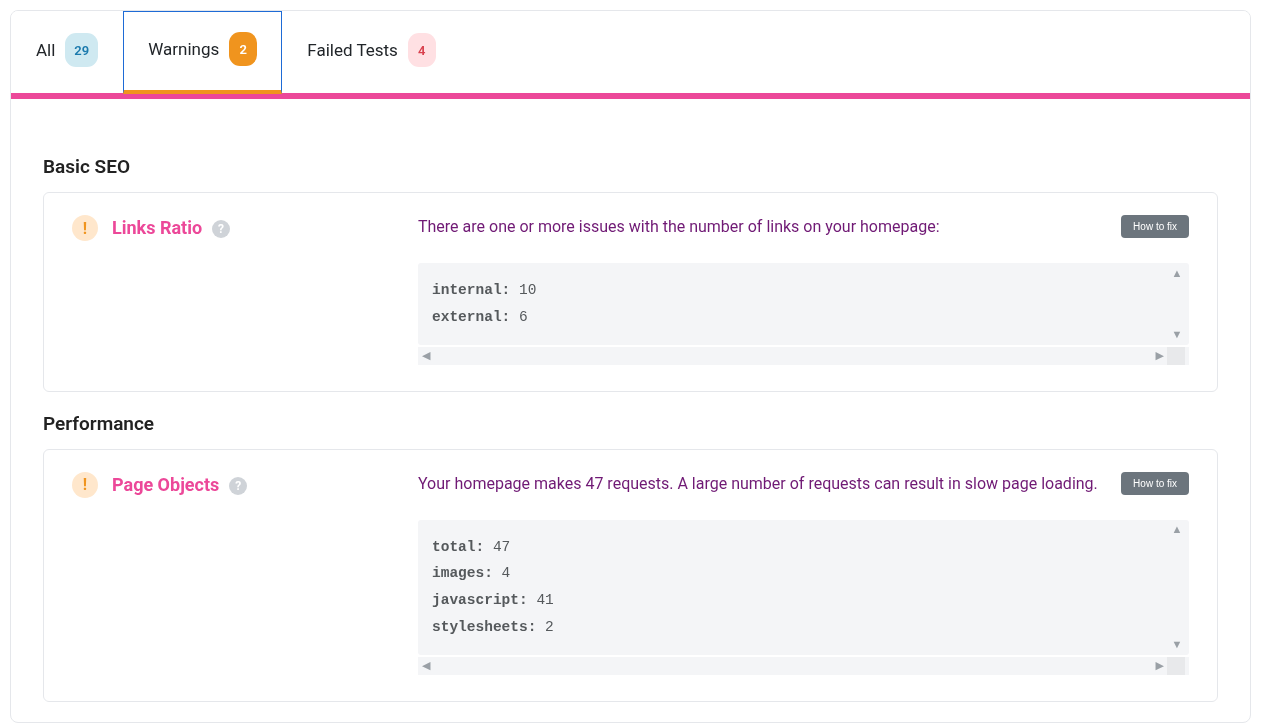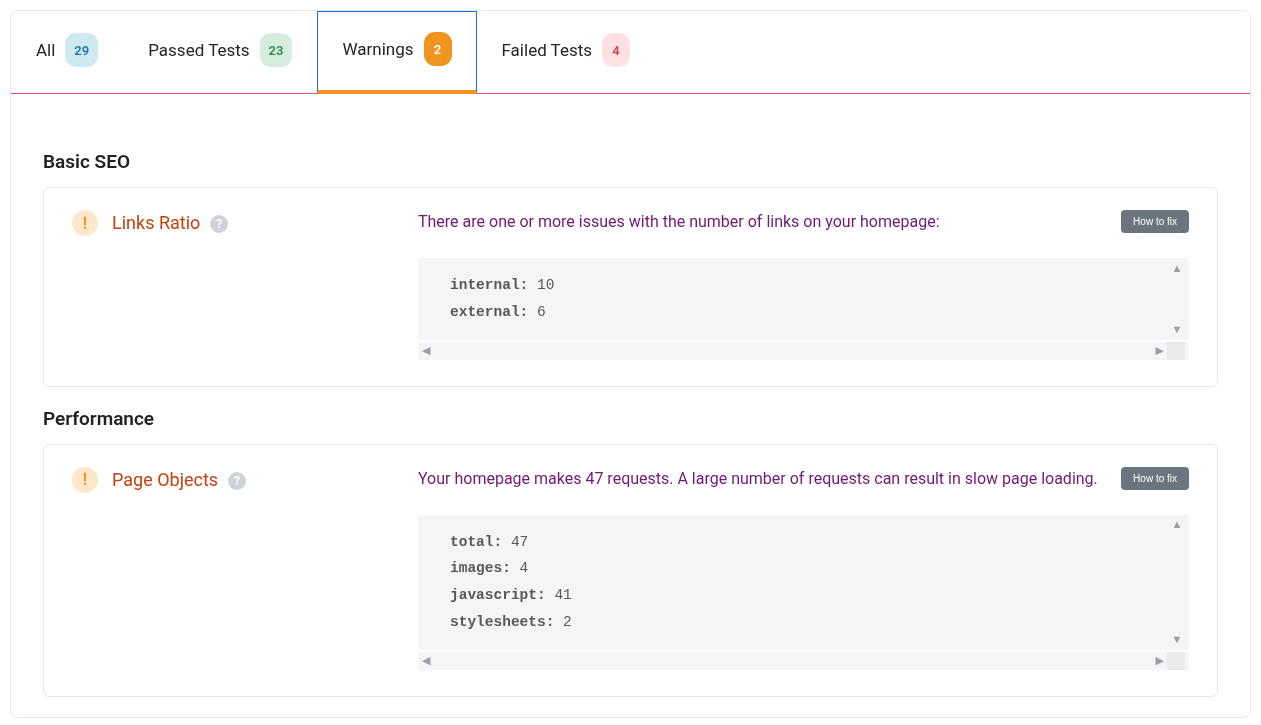--- a/index.html
+++ b/index.html
@@ -11,21 +11,21 @@
     color: #212529;
   }
   .panel {
     border: 1px solid #e5e7eb;
     border-radius: 8px;
     overflow: hidden;
     background: #fff;
   }
   .tabs {
     display: flex;
-    border-bottom: 1px solid #ec4899;
+    border-bottom: 6px solid #ec4899;
     background: #fff;
   }
   .tab {
     padding: 20px 24px 24px 24px;
     display: flex;
     align-items: center;
     gap: 10px;
     font-size: 17px;
     color: #212529;
     cursor: pointer;
@@ -82,22 +82,22 @@
     width: 26px; height: 26px;
     border-radius: 50%;
     background: #ffe7cc;
     color: #f0941e;
     font-weight: 700;
     display: flex; align-items: center; justify-content: center;
     font-size: 16px;
   }
   .card-title {
     font-size: 18px;
-    font-weight: 400;
-    color: #c2410c;
+    font-weight: 700;
+    color: #ec4899;
   }
   .help-icon {
     width: 18px; height: 18px;
     border-radius: 50%;
     background: #cfd3d8;
     color: #fff;
     font-size: 12px;
     font-weight: 700;
     display: inline-flex; align-items: center; justify-content: center;
     margin-left: 6px;
@@ -130,21 +130,21 @@
   }
   .codeblock-inner {
     padding: 14px 26px 14px 14px;
     font-family: "SFMono-Regular", Consolas, "Liberation Mono", Menlo, monospace;
     font-size: 14.5px;
     line-height: 1.85;
     color: #55595c;
     overflow-x: auto;
     scrollbar-width: none;
   }
-  .codeblock-inner .k { font-weight: 700; color: #55595c; margin-left: 18px; }
+  .codeblock-inner .k { font-weight: 700; color: #55595c; }
   .scroll-up, .scroll-down {
     position: absolute;
     right: 6px;
     width: 12px; height: 12px;
     color: #9aa0a6;
     font-size: 11px;
     line-height: 1;
     display: flex; align-items: center; justify-content: center;
     user-select: none;
   }
@@ -174,24 +174,20 @@
 </style>
 </head>
 <body>
 
 <div class="panel">
 
   <div class="tabs">
     <div class="tab">
       <span>All</span>
       <span class="badge badge-blue">29</span>
-    </div>
-    <div class="tab">
-      <span>Passed Tests</span>
-      <span class="badge badge-green">23</span>
     </div>
     <div class="tab active">
       <span>Warnings</span>
       <span class="badge badge-orange">2</span>
     </div>
     <div class="tab">
       <span>Failed Tests</span>
       <span class="badge badge-red">4</span>
     </div>
   </div>

